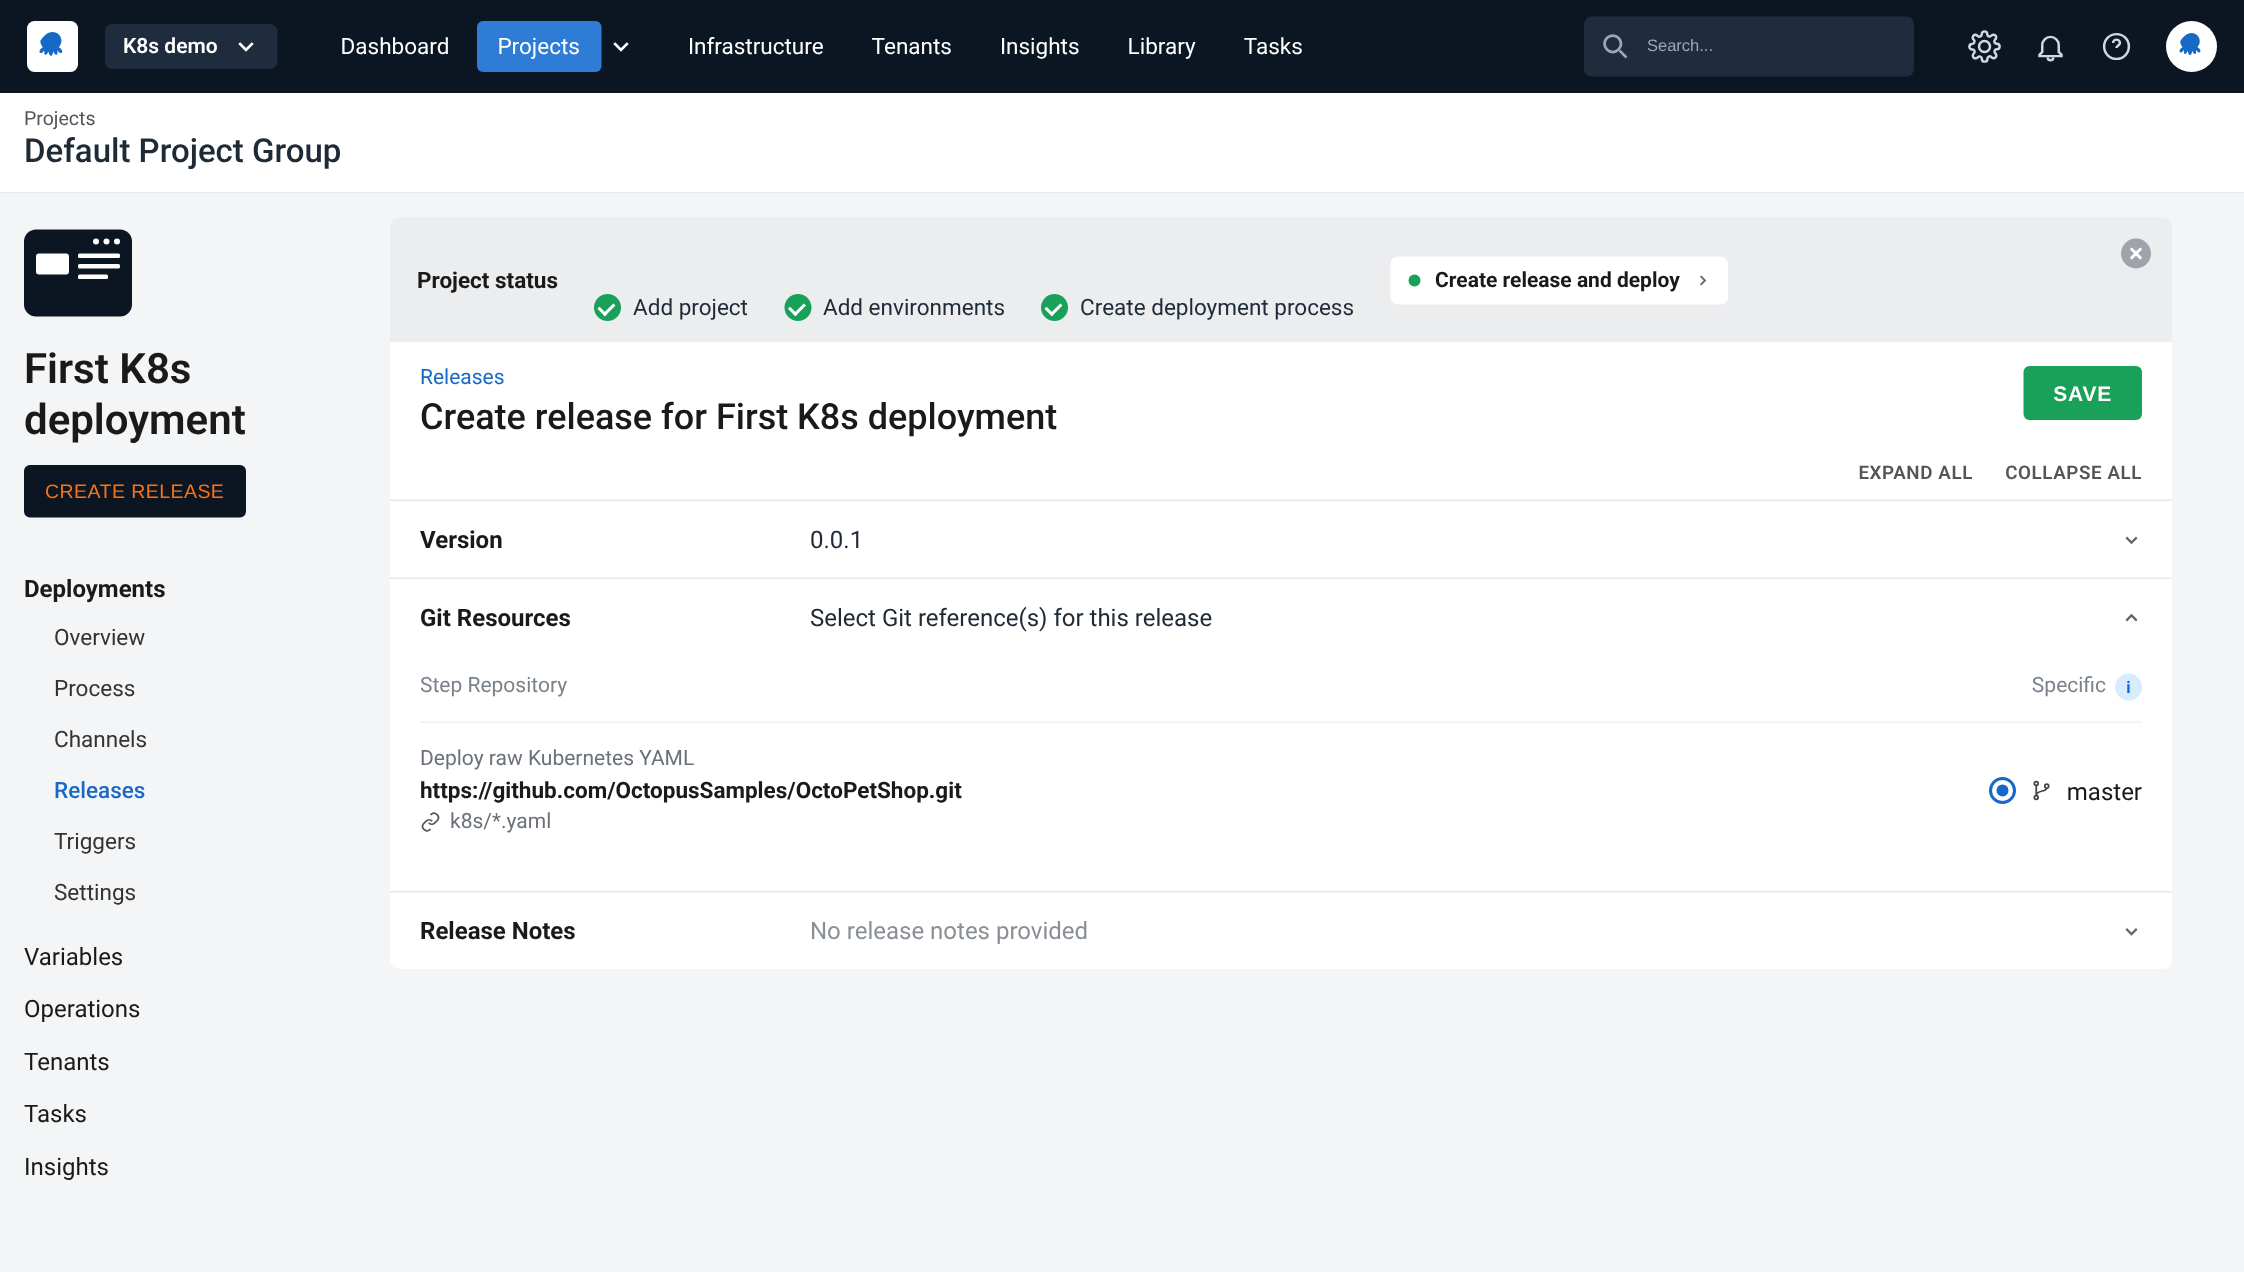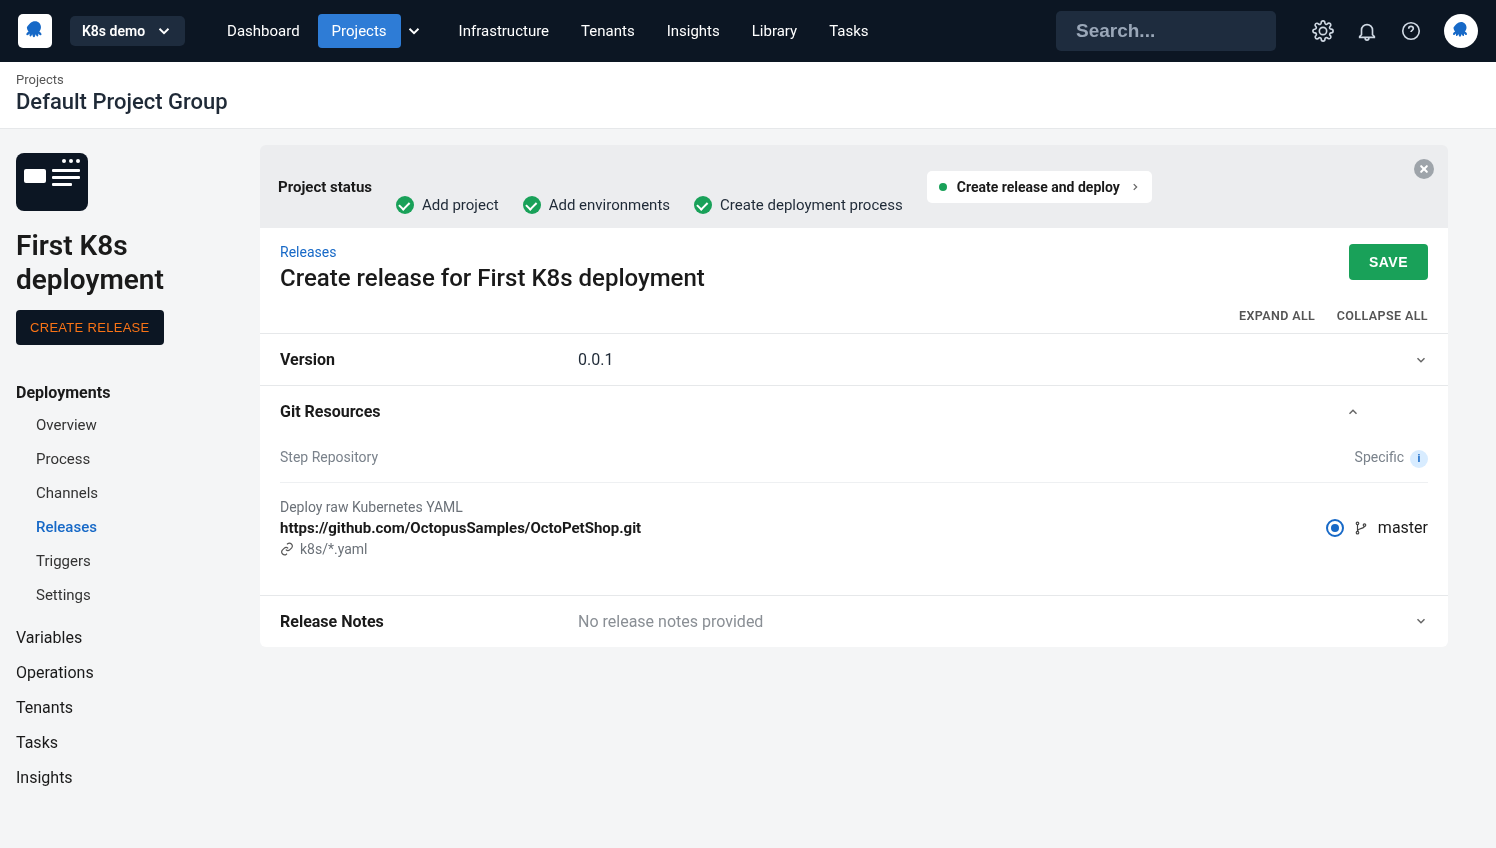--- a/index.html
+++ b/index.html
@@ -8,21 +8,21 @@
   
   .topnav { background: #0c1623; height: 62px; display:flex; align-items:center; padding:0 18px; gap: 18px; color:#fff; }
   .logo-box { width:34px; height:34px; background:#fff; border-radius:5px; display:flex;align-items:center;justify-content:center; }
   .logo-box svg { width:26px;height:26px; }
   .space-switcher { background:#1e2c3e; border-radius:5px; display:flex; align-items:center; gap:10px; padding:6px 12px; font-weight:600; cursor:pointer; margin-right: 10px;}
   .navlinks { display:flex; align-items:center; gap: 4px; flex:1; }
   .navlink { padding:8px 14px; border-radius:4px; font-size:15px; cursor:pointer; color:#fff; }
   .navlink.active { background:#2e7cd6; }
   .nav-chevron { width:18px;height:18px; }
   .searchbox { background:#1e2c3e; border-radius:5px; display:flex; align-items:center; gap:10px; padding:6px 10px; width:220px; height:40px;}
-  .searchbox input { background:transparent; border:none; outline:none; color:#a3a3a3; font-size:19px; flex:1;font-weight:bold;}
+  .searchbox input { background:transparent; border:none; outline:none; color:#a3a3a3; font-size:11px; flex:1;}
   .searchbox input::placeholder{color:#9aa7b8;}
   .topicons { display:flex; gap:22px; align-items:center; margin-left:18px; }
   .icon-btn { width:22px; height:22px; color:#cfd8e3; cursor:pointer;}
   .avatar { width:34px; height:34px; background:#fff; border-radius:50%; display:flex;align-items:center;justify-content:center;}
   .avatar svg{width:24px;height:24px;}
 
   
   .crumb { padding: 10px 16px 14px; border-bottom:1px solid #e6e8ea;}
   .crumb-top { font-size:13px; color:#555;}
   .crumb-title { font-size:22px; font-weight:500; color:#1f2a37; margin-top:2px;}
@@ -56,21 +56,21 @@
 
   .card { background:#fff; border-radius:0 0 6px 6px;}
   .card-header { padding:16px 20px; display:flex; justify-content:space-between; align-items:flex-start;}
   .card-header .link { color:#1769c7; font-size:14px; }
   .card-header h1 { font-size:24px; font-weight:500; margin-top:4px;}
   .btn-green{ background:#19a159; color:#fff; border:none; border-radius:4px; padding:10px 20px; font-size:14px; font-weight:700; letter-spacing:.5px; cursor:pointer;}
   .expand-row { text-align:right; padding:0 20px 10px; font-size:12.5px; letter-spacing:.4px; color:#555; font-weight:600;}
   .expand-row span{ margin-left:18px; cursor:pointer;}
 
   .section { border-top:1px solid #e6e8ea; }
-  .section-head { display:grid; grid-template-columns: 260px 1fr 30px; padding:16px 20px; align-items:center;gap:38px;}
+  .section-head { display:grid; grid-template-columns: 260px 1fr 30px; padding:16px 20px; align-items:center;}
   .section-head .lbl{ font-weight:700; font-size:16px;}
   .section-head .val{ font-size:16px; color:#1f2a37;}
   .section-head .val.muted{ color:#8a8f95;}
   .chev { width:14px;height:14px;justify-self:end; color:#666;}
 
   .git-table { padding: 4px 20px 22px;}
   .git-table .cols { display:flex; justify-content:space-between; font-size:14px; color:#7a828b; padding:8px 0 14px;}
   .info-i{display:inline-flex;width:18px;height:18px;border-radius:50%;background:#d8ecff;color:#1769c7;align-items:center;justify-content:center;font-weight:700;font-size:11px;margin-left:6px;}
   .git-row{ border-top:1px solid #eef0f2; display:flex; justify-content:space-between; padding:16px 0;}
   .git-left{ display:flex; flex-direction:column; gap:4px; font-size:14px;}
@@ -225,20 +225,21 @@
           <span class="val">0.0.1</span>
           <svg class="chev" viewBox="0 0 24 24">
               <path fill="none" stroke="currentColor" stroke-width="2.5" d="M6 9l6 6 6-6"></path>
             </svg>
         </div>
       </div>
 
       <div class="section">
         <div class="section-head">
           <span class="lbl">Git Resources</span>
+          <span class="val">Select Git reference(s) for this release</span>
           <svg class="chev" viewBox="0 0 24 24">
               <path fill="none" stroke="currentColor" stroke-width="2.5" d="M6 15l6-6 6 6"></path>
             </svg>
         </div>
         <div class="git-table">
           <div class="cols">
             <span>Step Repository</span>
             <span>
               <span>Specific</span><span class="info-i">i</span>
             </span>

